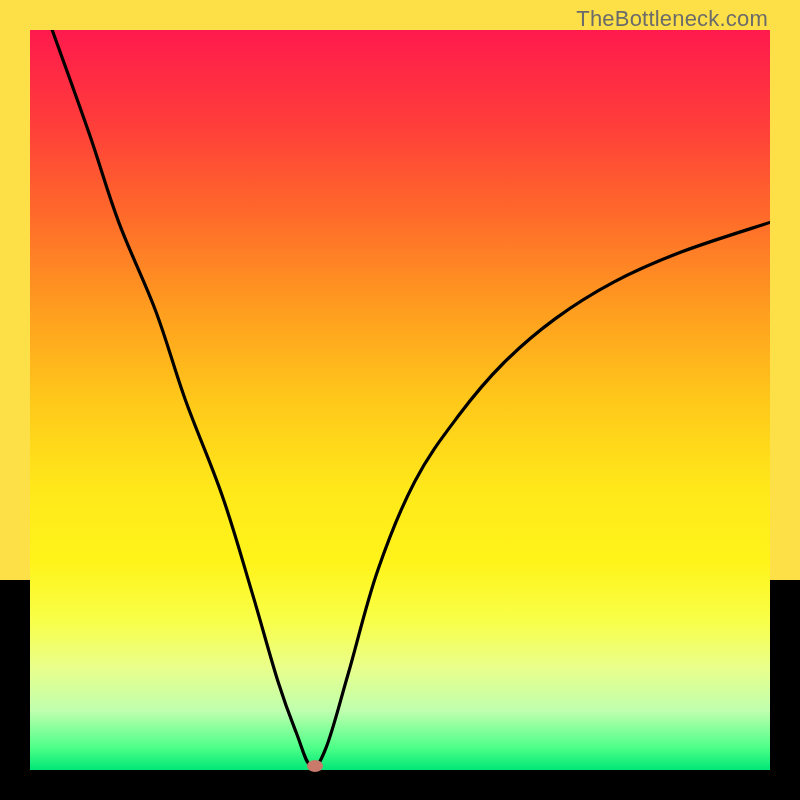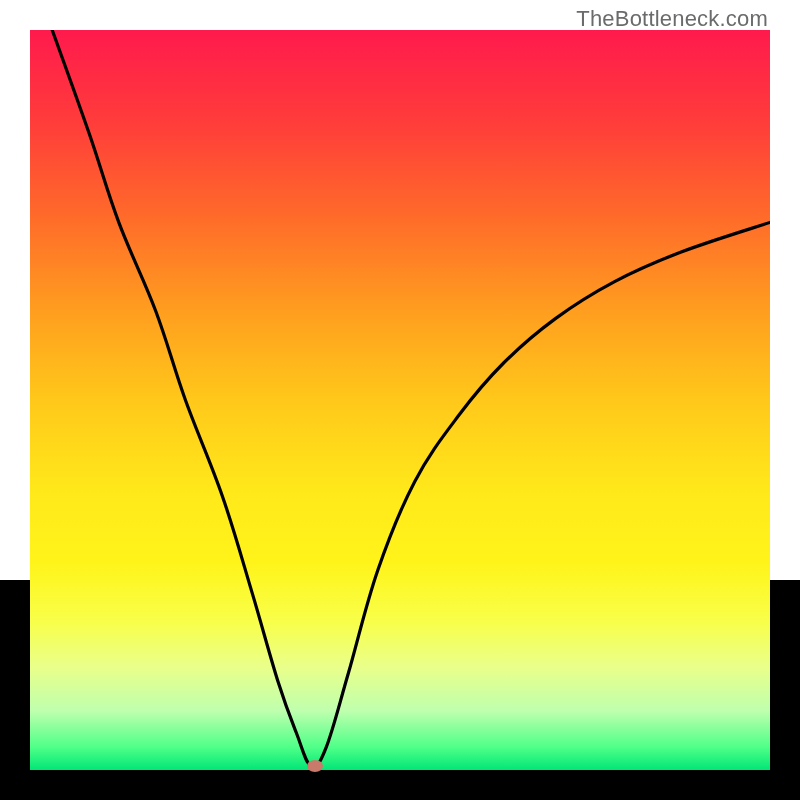--- a/index.html
+++ b/index.html
@@ -1,21 +1,21 @@
 <!DOCTYPE html>
 <html><head>
 <meta charset="utf-8">
 <style>
   * { margin: 0; padding: 0; box-sizing: border-box; }
   html, body { width: 800px; height: 800px; overflow: hidden; background: #000; }
   .frame {
     position: relative;
     width: 800px;
     height: 580px;
-    background: #ffffff;
+    background: #fde047;
   }
   .plot-area {
     position: absolute;
     left: 30px;
     top: 30px;
     width: 740px;
     height: 740px;
     background: linear-gradient(to bottom,
       #ff1a4d 0%,
       #ff3b3b 12%,

